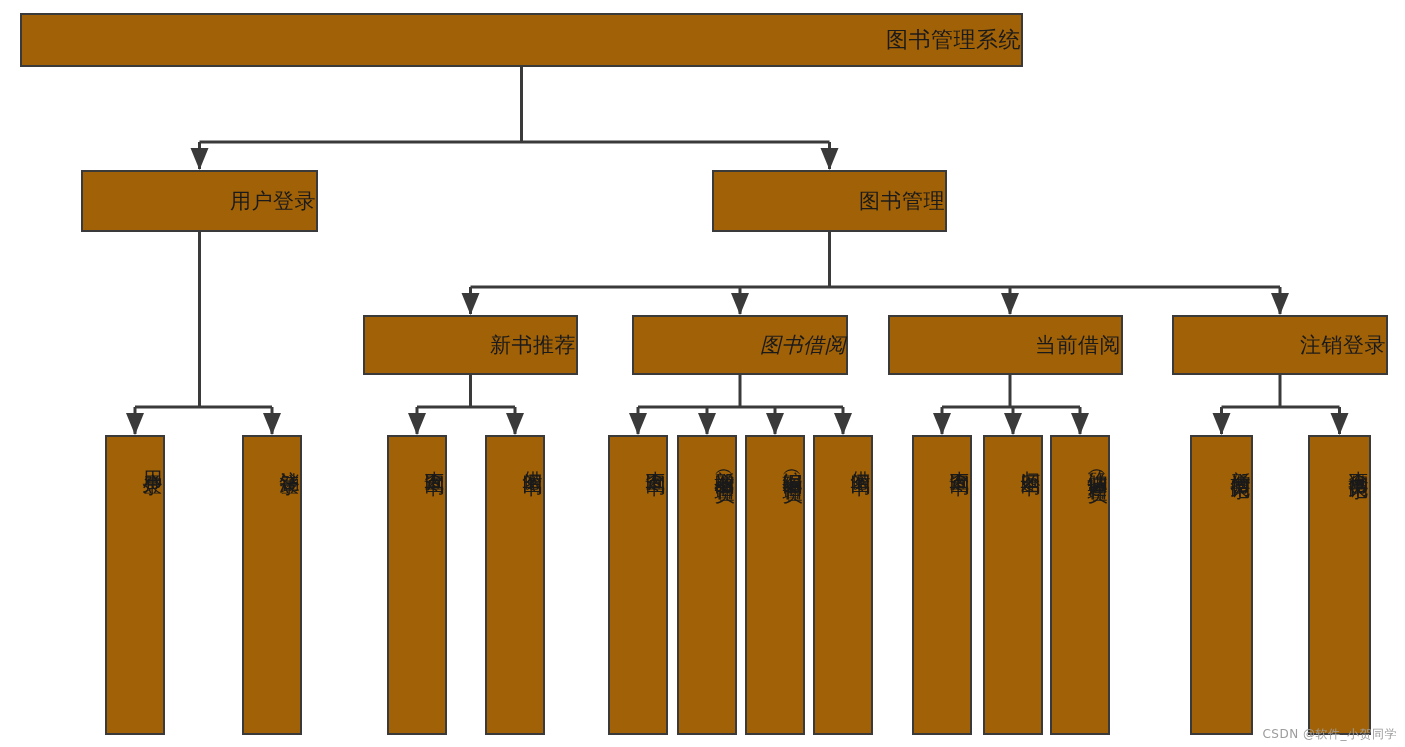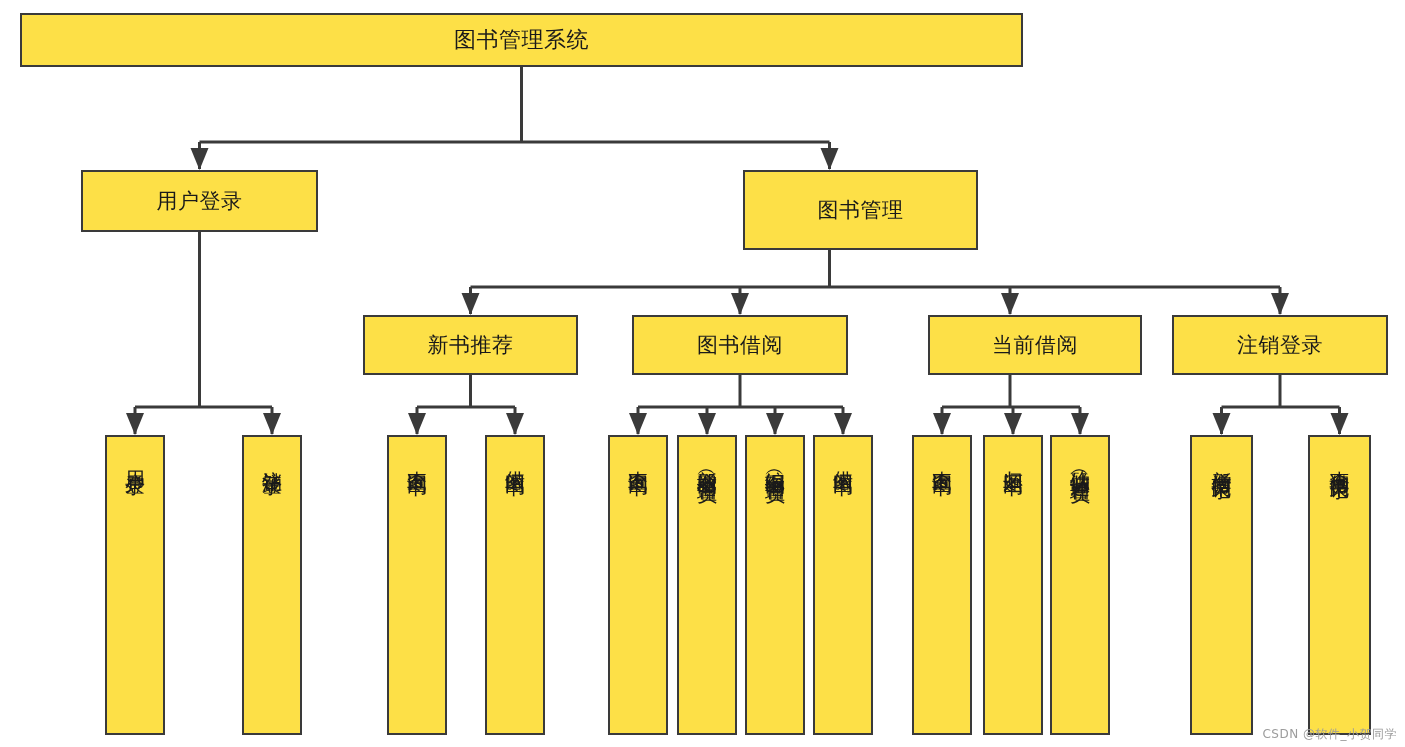--- a/index.html
+++ b/index.html
@@ -22,25 +22,25 @@
     position: absolute;
     left: 0;
     top: 0;
     width: 1405px;
     height: 747px;
     pointer-events: none;
   }
   .node {
     position: absolute;
     box-sizing: border-box;
-    background: #fde047;
+    background: #a16207;
     border: 2px solid #3a3a3a;
     display: flex;
     align-items: center;
-    justify-content: center;
+    justify-content: flex-end;
     color: #1a1a1a;
   }
   .node .label {
     display: block;
     text-align: center;
     line-height: 1.18;
     letter-spacing: 0.5px;
   }
   .node.horizontal .label {
     writing-mode: horizontal-tb;
@@ -128,30 +128,30 @@
       <line x1="1339.5" y1="407" x2="1339.5" y2="434" stroke="#3a3a3a" stroke-width="3"></line>
       <polygon points="1330.5,413 1348.5,413 1339.5,435" fill="#3a3a3a"></polygon>
     </svg>
   <div id="nodes-layer">
       <div class="node horizontal root" style="left: 20px; top: 13px; width: 1003px; height: 54px;">
         <span class="label">图书管理系统</span>
       </div>
       <div class="node horizontal" style="left: 81px; top: 170px; width: 237px; height: 62px;">
         <span class="label">用户登录</span>
       </div>
-      <div class="node horizontal" style="left: 743px; top: 170px; width: 235px; height: 80px;">
+      <div class="node horizontal" style="left: 712px; top: 170px; width: 235px; height: 62px;">
         <span class="label">图书管理</span>
       </div>
       <div class="node horizontal" style="left: 363px; top: 315px; width: 215px; height: 60px;">
         <span class="label">新书推荐</span>
       </div>
-      <div class="node horizontal" style="left: 632px; top: 315px; width: 216px; height: 60px;">
+      <div class="node horizontal" style="left: 632px; top: 315px; width: 216px; height: 60px; font-style: italic;">
         <span class="label">图书借阅</span>
       </div>
-      <div class="node horizontal" style="left: 928px; top: 315px; width: 214px; height: 60px;">
+      <div class="node horizontal" style="left: 888px; top: 315px; width: 235px; height: 60px;">
         <span class="label">当前借阅</span>
       </div>
       <div class="node horizontal" style="left: 1172px; top: 315px; width: 216px; height: 60px;">
         <span class="label">注销登录</span>
       </div>
       <div class="node vertical" style="left: 105px; top: 435px; width: 60px; height: 300px;">
         <span class="label">用户登录</span>
       </div>
       <div class="node vertical" style="left: 242px; top: 435px; width: 60px; height: 300px;">
         <span class="label">注销登录</span>

